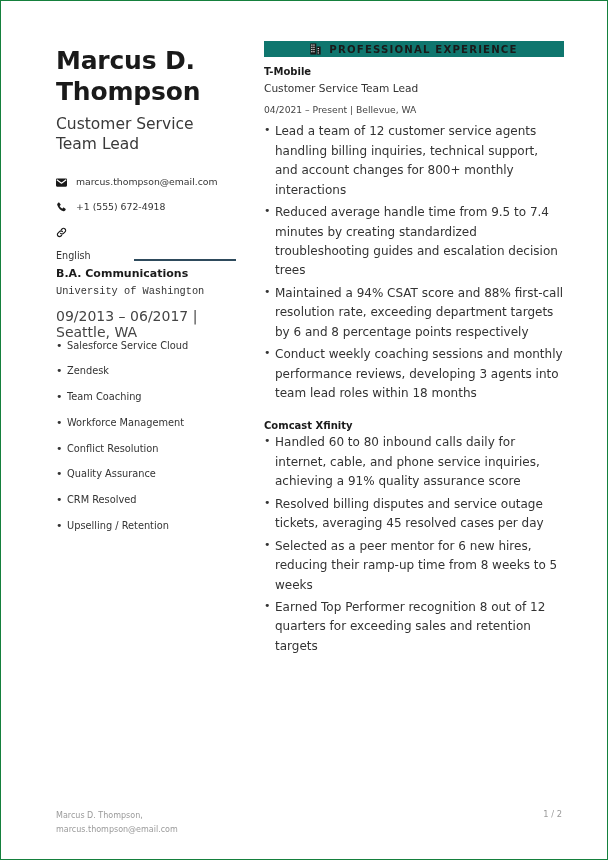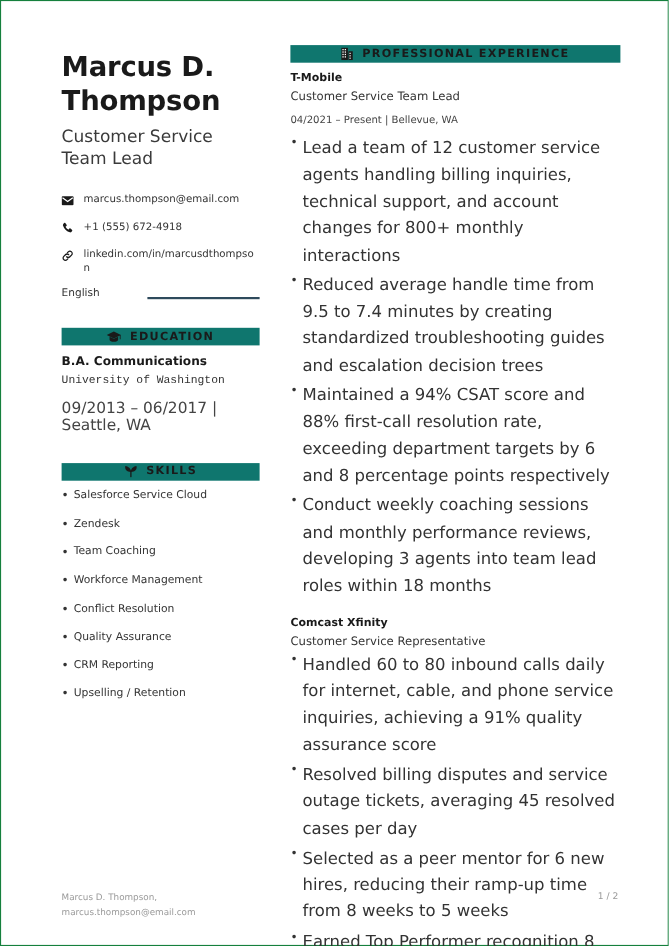--- a/index.html
+++ b/index.html
@@ -198,21 +198,21 @@
     align-items: flex-start;
     margin-bottom: 3px;
   }
   .bullet-dot {
     flex: 0 0 11px;
     font-size: 11px;
     line-height: 1.5;
     color: #333333;
   }
   .bullet-text {
-    font-size: 15px;
+    font-size: 12px;
     line-height: 1.62;
     color: #333333;
   }
 
   
   .footer {
     position: absolute;
     left: 55px;
     right: 45px;
     bottom: 22px;
@@ -266,64 +266,43 @@
 
         <div class="contact-row">
           <span class="contact-ico">
             <svg width="11" height="11" viewBox="0 0 16 16">
                 <g stroke="#1a1a1a" stroke-width="1.7" fill="none" stroke-linecap="round">
                   <path d="M6.6 9.4a3 3 0 0 0 4.3 0l2.2-2.2a3 3 0 0 0-4.3-4.3l-1 1"></path>
                   <path d="M9.4 6.6a3 3 0 0 0-4.3 0L2.9 8.8a3 3 0 0 0 4.3 4.3l1-1"></path>
                 </g>
               </svg>
           </span>
-          <span class="contact-txt">linkedin.com/in/marcusdthompson</span>
         </div>
 
       </div>
 
 
       <div>
         <div class="lang-row">
           <span class="lang-name">English</span>
           <span class="lang-bar-track">
             <span class="lang-bar-fill" id="lang-fill-0" style="width: 100%;"></span>
           </span>
         </div>
       </div>
 
-      <div class="sec-head">
-        <span class="sh-ico">
-          <svg width="13" height="11" viewBox="0 0 18 14">
-              <path d="M9 0 0 4.3l9 4.3 9-4.3z" fill="#1a1a1a"></path>
-              <path d="M3.6 6.6v3.6c0 1.4 2.4 2.6 5.4 2.6s5.4-1.2 5.4-2.6V6.6L9 9z" fill="#1a1a1a"></path>
-              <path d="M17 4.8v4.4" stroke="#1a1a1a" stroke-width="1.1" fill="none" stroke-linecap="round"></path>
-            </svg>
-        </span>
-        <span class="sh-label">EDUCATION</span>
-      </div>
 
       <div>
         <div>
           <div class="edu-degree">B.A. Communications</div>
           <div class="edu-school">University of Washington</div>
           <div class="edu-meta">09/2013 – 06/2017 | Seattle, WA</div>
         </div>
       </div>
 
-      <div class="sec-head">
-        <span class="sh-ico">
-          <svg width="12" height="11" viewBox="0 0 16 14">
-              <path d="M8 13.6V6.4" stroke="#1a1a1a" stroke-width="1.6" stroke-linecap="round"></path>
-              <path d="M8 7.2C8 4.4 6 1.4 1.2.6.4 5 3 7.6 8 7.8z" fill="#1a1a1a"></path>
-              <path d="M8 7.2c0-2.8 2-5.8 6.8-6.6C15.6 5 13 7.6 8 7.8z" fill="#1a1a1a"></path>
-            </svg>
-        </span>
-        <span class="sh-label">SKILLS</span>
-      </div>
 
       <div id="skills-list">
           <div class="skill-item">
             <span class="skill-dot">•</span>
             <span>Salesforce Service Cloud</span>
           </div>
           <div class="skill-item">
             <span class="skill-dot">•</span>
             <span>Zendesk</span>
           </div>
@@ -338,21 +317,21 @@
           <div class="skill-item">
             <span class="skill-dot">•</span>
             <span>Conflict Resolution</span>
           </div>
           <div class="skill-item">
             <span class="skill-dot">•</span>
             <span>Quality Assurance</span>
           </div>
           <div class="skill-item">
             <span class="skill-dot">•</span>
-            <span>CRM Reporting</span>
+            <span>CRM Resolved</span>
           </div>
           <div class="skill-item">
             <span class="skill-dot">•</span>
             <span>Upselling / Retention</span>
           </div>
         </div>
 
     </div>
 
     <div class="right-col">
@@ -399,21 +378,20 @@
                 <span class="bullet-text">Maintained a 94% CSAT score and 88% first-call resolution rate, exceeding department targets by 6 and 8 percentage points respectively</span>
               </div>
               <div class="bullet">
                 <span class="bullet-dot">•</span>
                 <span class="bullet-text">Conduct weekly coaching sessions and monthly performance reviews, developing 3 agents into team lead roles within 18 months</span>
               </div>
             </div>
           </div>
           <div class="exp-entry">
             <div class="exp-company">Comcast Xfinity</div>
-            <div class="exp-role">Customer Service Representative</div>
             <div class="bullet-list">
               <div class="bullet">
                 <span class="bullet-dot">•</span>
                 <span class="bullet-text">Handled 60 to 80 inbound calls daily for internet, cable, and phone service inquiries, achieving a 91% quality assurance score</span>
               </div>
               <div class="bullet">
                 <span class="bullet-dot">•</span>
                 <span class="bullet-text">Resolved billing disputes and service outage tickets, averaging 45 resolved cases per day</span>
               </div>
               <div class="bullet">

